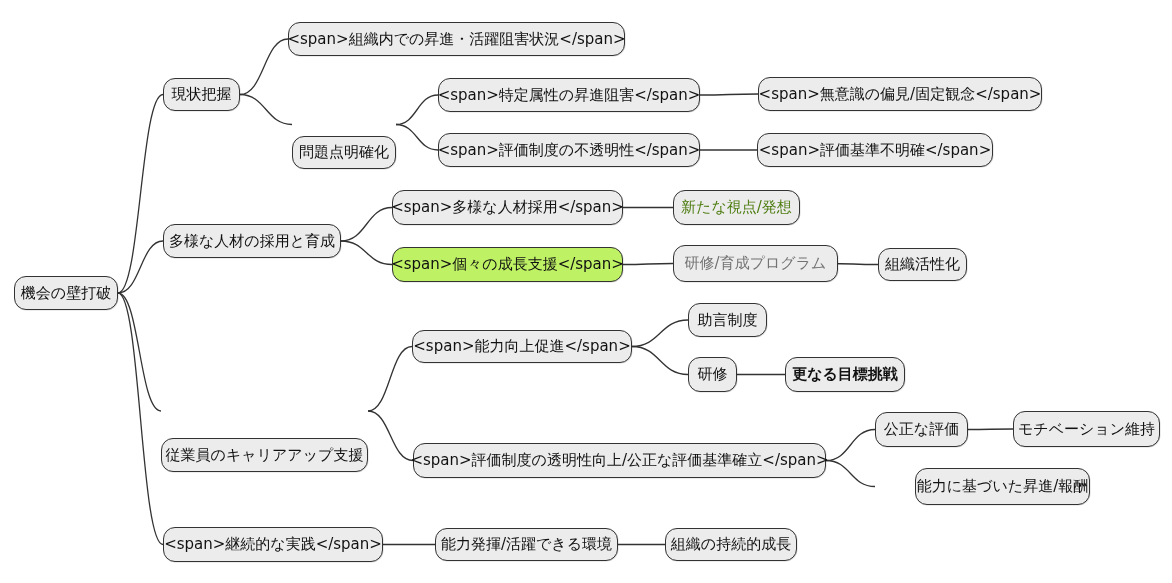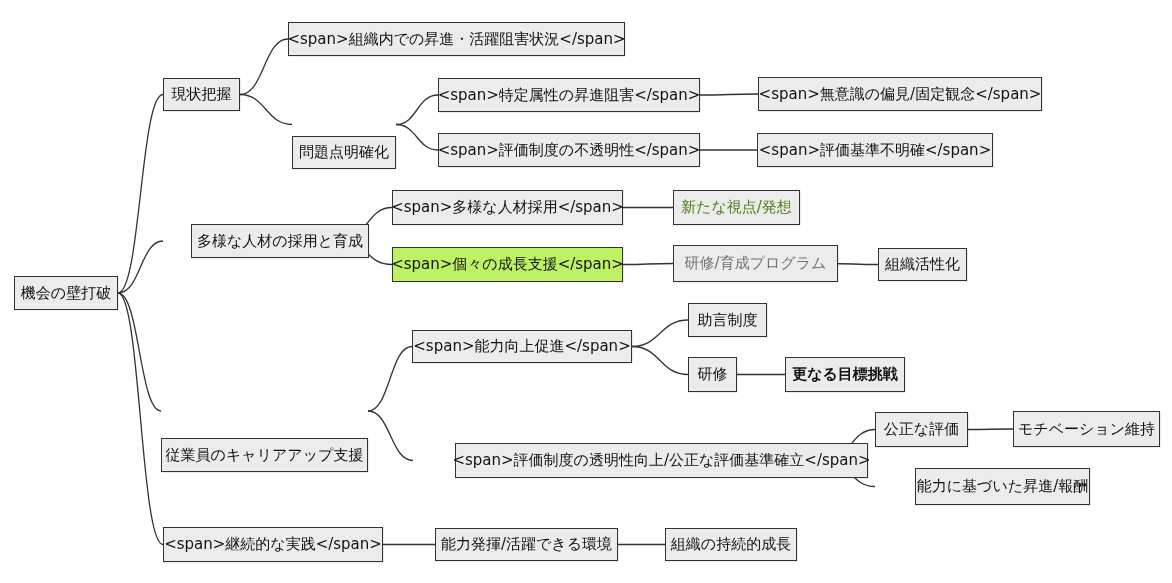--- a/index.html
+++ b/index.html
@@ -23,21 +23,21 @@
   .edge-layer path {
     fill: none;
     stroke: #333333;
     stroke-width: 1.3px;
   }
   .node {
     position: absolute;
     box-sizing: border-box;
     background: #ececec;
     border: 1.3px solid #333333;
-    border-radius: 0;
+    border-radius: 12px;
     display: flex;
     align-items: center;
     justify-content: center;
     font-size: 15px;
     line-height: 1;
     color: #111111;
     white-space: nowrap;
     box-shadow: 0.5px 0.5px 0 rgba(0,0,0,0.15);
   }
 </style>
@@ -74,32 +74,32 @@
     </svg>
   <div id="node-layer">
       <div class="node" style="left: 14px; top: 276px; width: 104px; height: 34px; background: rgb(236, 236, 236); border-color: rgb(51, 51, 51); color: rgb(17, 17, 17);">機会の壁打破</div>
       <div class="node" style="left: 163px; top: 78px; width: 77px; height: 33px; background: rgb(236, 236, 236); border-color: rgb(51, 51, 51); color: rgb(17, 17, 17);">現状把握</div>
       <div class="node" style="left: 288px; top: 22px; width: 337px; height: 34px; background: rgb(236, 236, 236); border-color: rgb(51, 51, 51); color: rgb(17, 17, 17);">&lt;span&gt;組織内での昇進・活躍阻害状況&lt;/span&gt;</div>
       <div class="node" style="left: 292px; top: 108px; width: 104px; height: 33px; background: rgb(236, 236, 236); border-color: rgb(51, 51, 51); color: rgb(17, 17, 17); margin-top: 28px;">問題点明確化</div>
       <div class="node" style="left: 438px; top: 78px; width: 262px; height: 34px; background: rgb(236, 236, 236); border-color: rgb(51, 51, 51); color: rgb(17, 17, 17);">&lt;span&gt;特定属性の昇進阻害&lt;/span&gt;</div>
       <div class="node" style="left: 758px; top: 77px; width: 284px; height: 34px; background: rgb(236, 236, 236); border-color: rgb(51, 51, 51); color: rgb(17, 17, 17);">&lt;span&gt;無意識の偏見/固定観念&lt;/span&gt;</div>
       <div class="node" style="left: 438px; top: 133px; width: 262px; height: 34px; background: rgb(236, 236, 236); border-color: rgb(51, 51, 51); color: rgb(17, 17, 17);">&lt;span&gt;評価制度の不透明性&lt;/span&gt;</div>
       <div class="node" style="left: 757px; top: 133px; width: 236px; height: 34px; background: rgb(236, 236, 236); border-color: rgb(51, 51, 51); color: rgb(17, 17, 17);">&lt;span&gt;評価基準不明確&lt;/span&gt;</div>
-      <div class="node" style="left: 163px; top: 224px; width: 178px; height: 34px; background: rgb(236, 236, 236); border-color: rgb(51, 51, 51); color: rgb(17, 17, 17); margin-left: 28px;">多様な人材の採用と育成</div>
+      <div class="node" style="left: 163px; top: 224px; width: 178px; height: 34px; background: rgb(236, 236, 236); border-color: rgb(51, 51, 51); color: rgb(17, 17, 17);">多様な人材の採用と育成</div>
       <div class="node" style="left: 392px; top: 190px; width: 231px; height: 35px; background: rgb(236, 236, 236); border-color: rgb(51, 51, 51); color: rgb(17, 17, 17);">&lt;span&gt;多様な人材採用&lt;/span&gt;</div>
       <div class="node" style="left: 673px; top: 190px; width: 127px; height: 35px; background: rgb(236, 236, 236); border-color: rgb(51, 51, 51); color: #4d7c0f;">新たな視点/発想</div>
       <div class="node" style="left: 392px; top: 247px; width: 231px; height: 35px; background: #bef264; border-color: rgb(51, 51, 51); color: rgb(17, 17, 17);">&lt;span&gt;個々の成長支援&lt;/span&gt;</div>
       <div class="node" style="left: 673px; top: 245px; width: 165px; height: 37px; background: rgb(236, 236, 236); border-color: rgb(51, 51, 51); color: #737373;">研修/育成プログラム</div>
       <div class="node" style="left: 878px; top: 248px; width: 89px; height: 33px; background: rgb(236, 236, 236); border-color: rgb(51, 51, 51); color: rgb(17, 17, 17);">組織活性化</div>
       <div class="node" style="left: 161px; top: 394px; width: 207px; height: 34px; background: rgb(236, 236, 236); border-color: rgb(51, 51, 51); color: rgb(17, 17, 17); margin-top: 44px;">従業員のキャリアアップ支援</div>
       <div class="node" style="left: 412px; top: 330px; width: 220px; height: 33px; background: rgb(236, 236, 236); border-color: rgb(51, 51, 51); color: rgb(17, 17, 17);">&lt;span&gt;能力向上促進&lt;/span&gt;</div>
       <div class="node" style="left: 688px; top: 303px; width: 79px; height: 34px; background: rgb(236, 236, 236); border-color: rgb(51, 51, 51); color: rgb(17, 17, 17);">助言制度</div>
       <div class="node" style="left: 688px; top: 357px; width: 49px; height: 35px; background: rgb(236, 236, 236); border-color: rgb(51, 51, 51); color: rgb(17, 17, 17);">研修</div>
       <div class="node" style="left: 785px; top: 357px; width: 120px; height: 35px; background: rgb(236, 236, 236); border-color: rgb(51, 51, 51); color: rgb(17, 17, 17); font-weight: bold;">更なる目標挑戦</div>
-      <div class="node" style="left: 413px; top: 443px; width: 413px; height: 35px; background: rgb(236, 236, 236); border-color: rgb(51, 51, 51); color: rgb(17, 17, 17); margin-left: 42px;">&lt;span&gt;評価制度の透明性向上/公正な評価基準確立&lt;/span&gt;</div>
+      <div class="node" style="left: 413px; top: 443px; width: 413px; height: 35px; background: rgb(236, 236, 236); border-color: rgb(51, 51, 51); color: rgb(17, 17, 17);">&lt;span&gt;評価制度の透明性向上/公正な評価基準確立&lt;/span&gt;</div>
       <div class="node" style="left: 875px; top: 412px; width: 93px; height: 35px; background: rgb(236, 236, 236); border-color: rgb(51, 51, 51); color: rgb(17, 17, 17);">公正な評価</div>
       <div class="node" style="left: 1013px; top: 411px; width: 147px; height: 36px; background: rgb(236, 236, 236); border-color: rgb(51, 51, 51); color: rgb(17, 17, 17);">モチベーション維持</div>
       <div class="node" style="left: 875px; top: 468px; width: 175px; height: 37px; background: rgb(236, 236, 236); border-color: rgb(51, 51, 51); color: rgb(17, 17, 17); margin-left: 40px;">能力に基づいた昇進/報酬</div>
       <div class="node" style="left: 163px; top: 527px; width: 220px; height: 35px; background: rgb(236, 236, 236); border-color: rgb(51, 51, 51); color: rgb(17, 17, 17);">&lt;span&gt;継続的な実践&lt;/span&gt;</div>
       <div class="node" style="left: 435px; top: 528px; width: 183px; height: 33px; background: rgb(236, 236, 236); border-color: rgb(51, 51, 51); color: rgb(17, 17, 17);">能力発揮/活躍できる環境</div>
       <div class="node" style="left: 665px; top: 528px; width: 132px; height: 33px; background: rgb(236, 236, 236); border-color: rgb(51, 51, 51); color: rgb(17, 17, 17);">組織の持続的成長</div>
     </div>
 </div>
 
 </body></html>

